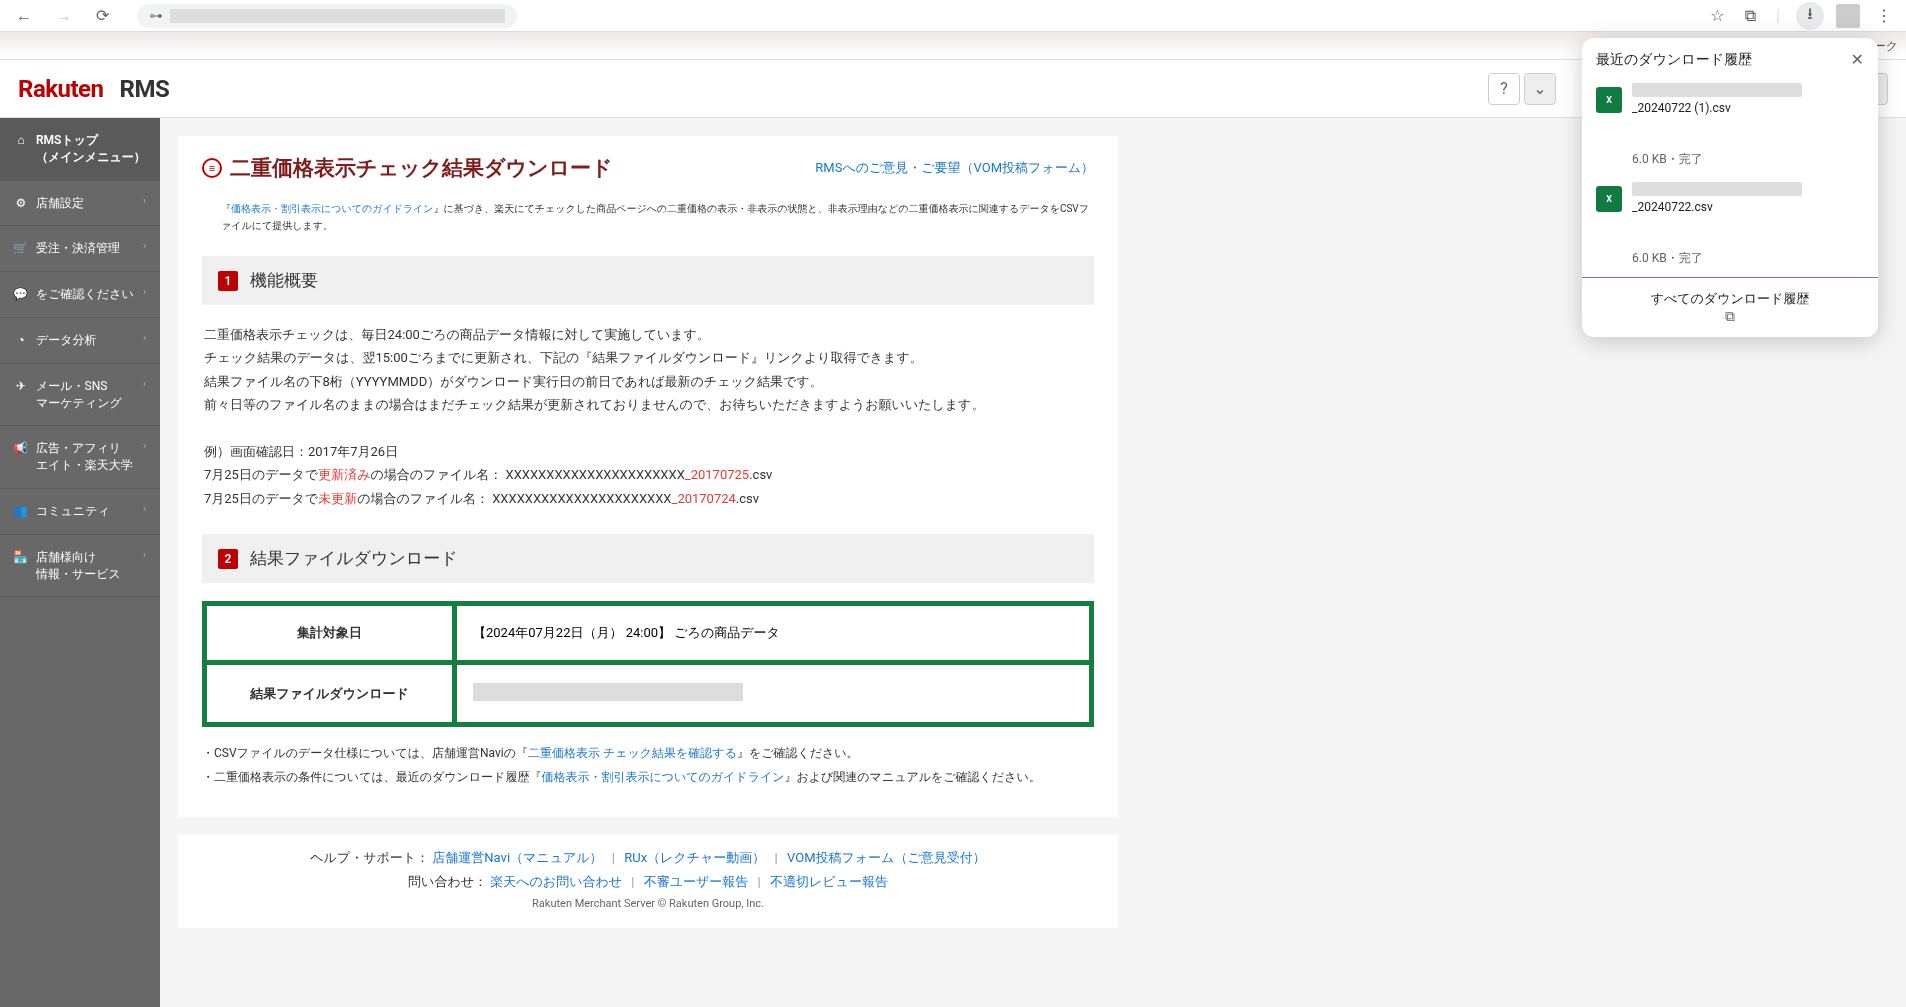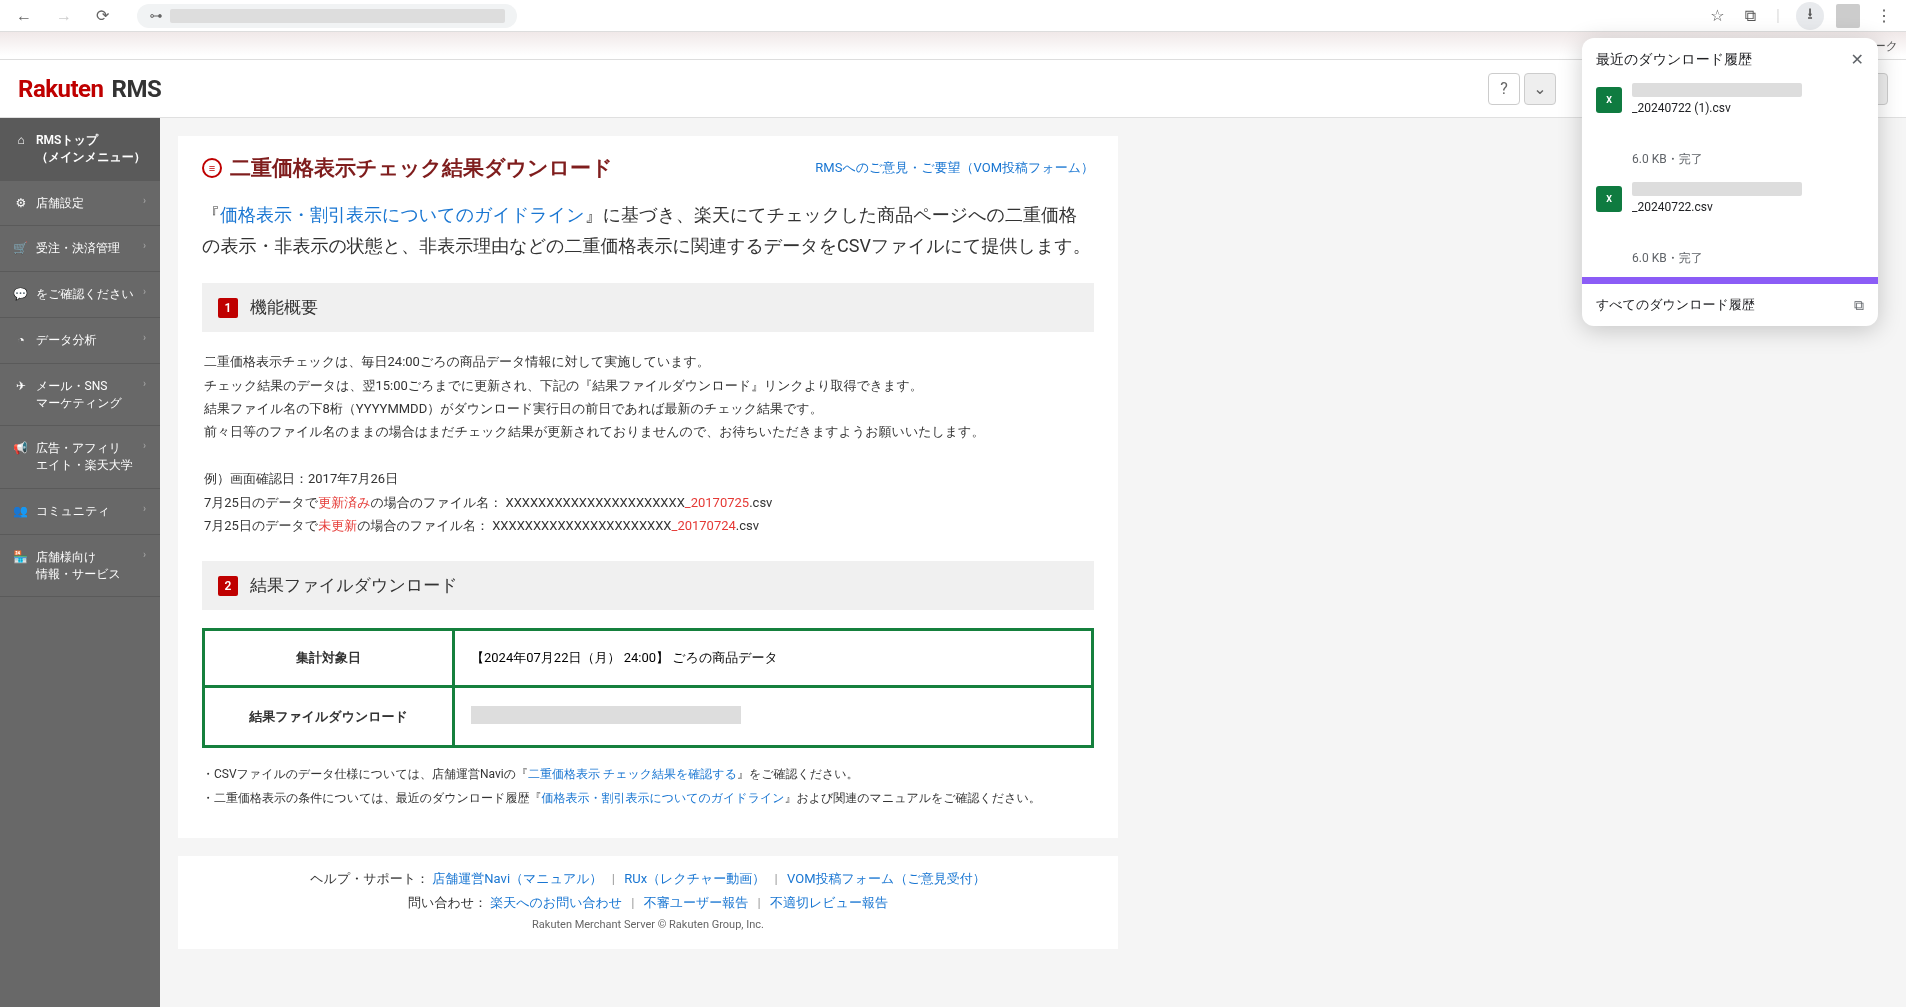--- a/index.html
+++ b/index.html
@@ -18,21 +18,21 @@
     .user-icon { width: 24px; height: 24px; background: #ccc; border-radius: 2px; }
     
     
     .bookmark-bar { height: 28px; background: #fff; border-bottom: 1px solid #ddd; position: relative; }
     .bookmark-gradient { position: absolute; left: 0; right: 0; top: 0; height: 24px; background: linear-gradient(to top, transparent, #f0e8e8); }
     .bookmark-text { position: absolute; right: 8px; top: 6px; font-size: 12px; color: #555; }
     
     
     .app-header { background: #fff; height: 58px; display: flex; align-items: center; padding: 0 18px; border-bottom: 1px solid #e0e0e0; }
     .logo { color: #bf0000; font-size: 24px; font-weight: 700; letter-spacing: -0.5px; }
-    .logo-rms { color: #333; font-weight: 700; margin-left: 8px; }
+    .logo-rms { color: #333; font-weight: 700; margin-left: 16px; }
     .header-spacer { flex: 1; }
     .help-btn { width: 32px; height: 32px; border: 1px solid #ccc; border-radius: 4px; display: flex; align-items: center; justify-content: center; color: #666; margin-right: 4px; }
     .dropdown-btn { width: 32px; height: 32px; background: #eee; border: 1px solid #ccc; border-radius: 4px; display: flex; align-items: center; justify-content: center; color: #666; }
     .dropdown-btn.wide { margin-left: 300px; }
     
     
     .app-body { display: flex; height: calc(100vh - 118px); }
     
     
     .sidebar { width: 160px; background: #686868; color: #fff; flex-shrink: 0; overflow-y: auto; }
@@ -46,32 +46,32 @@
     .main { flex: 1; overflow-y: auto; padding: 18px; }
     .content-card { background: #fff; max-width: 940px; padding: 18px 24px 28px; }
     
     .page-title-row { display: flex; align-items: center; margin-bottom: 18px; }
     .title-icon { width: 20px; height: 20px; border: 2px solid #bf0000; border-radius: 50%; display: flex; align-items: center; justify-content: center; margin-right: 8px; }
     .title-icon::before { content: "≡"; color: #bf0000; font-size: 11px; line-height: 1; }
     .page-title { font-size: 21px; font-weight: 600; color: #7f1d1d; }
     .title-spacer { flex: 1; }
     .feedback-link { color: #1976d2; font-size: 13px; text-decoration: none; }
     
-    .intro-text { font-size: 18px; line-height: 1.7; color: #333; margin-bottom: 22px; }
+    .intro-text { font-size: 10px; line-height: 1.7; color: #333; margin-bottom: 22px; margin-left: 19px; }
     .link-blue { color: #1976d2; }
     
     .section-header { background: #f0f0f0; padding: 13px 16px; display: flex; align-items: center; gap: 12px; margin-bottom: 18px; }
     .section-number { width: 20px; height: 20px; background: #bf0000; color: #fff; font-size: 12px; font-weight: 600; display: flex; align-items: center; justify-content: center; border-radius: 2px; }
     .section-title { font-size: 17px; font-weight: 500; color: #333; }
     
     .section-body { font-size: 13px; line-height: 1.8; color: #333; margin-bottom: 24px; padding: 0 2px; }
     .text-red { color: #e53935; }
     
     .data-table { width: 100%; border-collapse: collapse; margin-bottom: 14px; }
-    .data-table th, .data-table td { border: 3px solid #15803d; padding: 18px 16px; font-size: 13px; text-align: left; }
+    .data-table th, .data-table td { border: 5px solid #15803d; padding: 18px 16px; font-size: 13px; text-align: left; }
     .data-table th { font-weight: 600; width: 250px; text-align: center; color: #333; }
     .redacted-block { background: #ddd; height: 18px; width: 270px; display: inline-block; }
     
     .note-list { font-size: 12px; line-height: 2; color: #333; }
     
     .footer-card { background: #fff; max-width: 940px; margin-top: 18px; padding: 14px 24px 18px; text-align: center; font-size: 13px; color: #333; }
     .footer-row { margin-bottom: 6px; }
     .footer-sep { color: #999; margin: 0 6px; }
     .footer-copyright { font-size: 11px; color: #666; margin-top: 6px; }
     
@@ -79,21 +79,21 @@
     .download-popup { position: absolute; top: 38px; right: 28px; width: 296px; background: #fff; border-radius: 12px; box-shadow: 0 4px 24px rgba(0,0,0,0.2); z-index: 1000; overflow: hidden; }
     .popup-header { display: flex; align-items: center; padding: 12px 14px 10px; }
     .popup-title { font-size: 14px; font-weight: 500; color: #202124; flex: 1; }
     .popup-close { color: #5f6368; cursor: pointer; font-size: 16px; }
     .download-item { display: flex; align-items: flex-start; padding: 4px 14px 10px; gap: 10px; }
     .file-icon { width: 26px; height: 26px; background: #0f7b40; border-radius: 3px; display: flex; align-items: center; justify-content: center; color: #fff; font-size: 9px; font-weight: bold; margin-top: 4px; flex-shrink: 0; }
     .file-info { flex: 1; }
     .file-name-redacted { background: #ddd; height: 14px; width: 170px; border-radius: 2px; margin-bottom: 4px; }
     .file-name { font-size: 12px; color: #202124; margin-bottom: 2px; }
     .file-meta { font-size: 12px; color: #5f6368; margin-top: 36px; }
-    .popup-footer { display: flex; align-items: center; padding: 12px 14px; border-top: 7px solid #8b5cf6; }
+    .popup-footer { display: flex; align-items: center; padding: 12px 14px; border-top: 1px solid #8b5cf6; flex-direction: column; }
     .popup-footer-text { font-size: 13px; color: #202124; flex: 1; }
     .popup-footer-icon { color: #5f6368; font-size: 14px; }
   </style>
 </head>
 <body>
 
 <div class="browser-chrome">
   <span class="nav-btn">←</span>
   <span class="nav-btn disabled">→</span>
   <span class="nav-btn">⟳</span>

